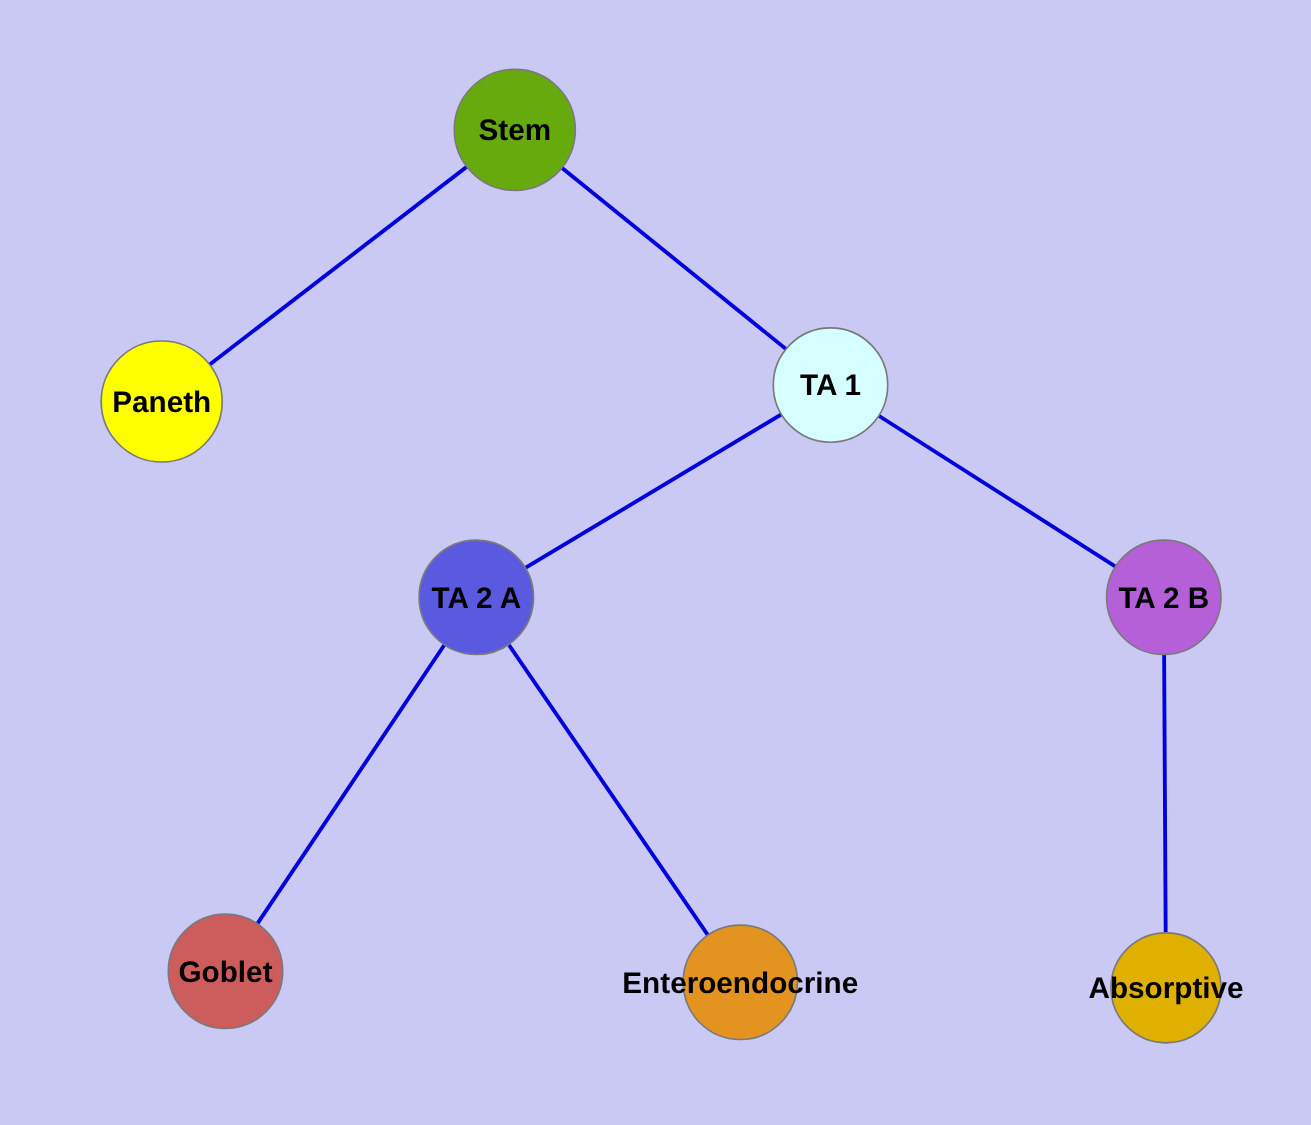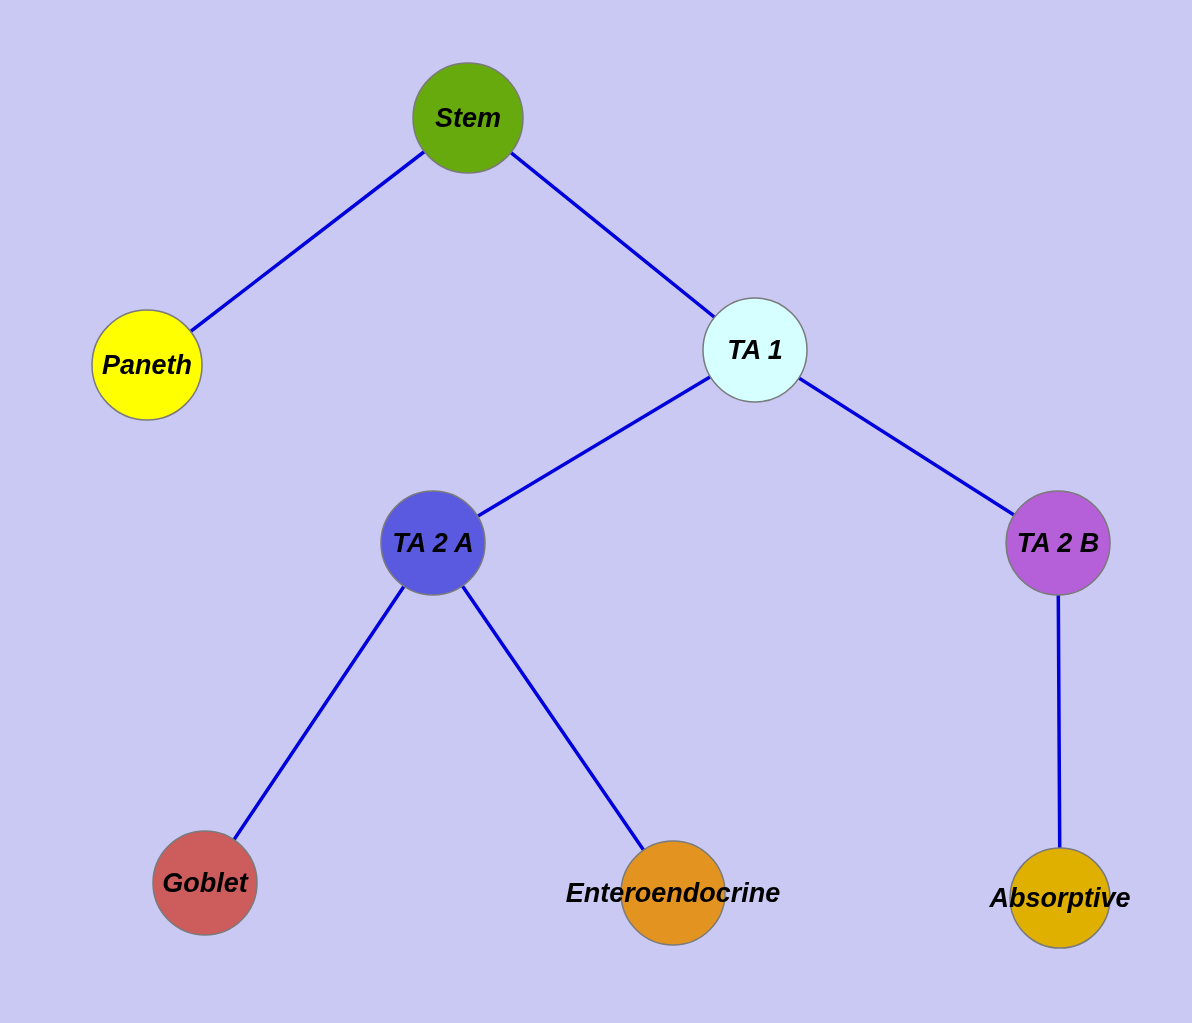--- a/index.html
+++ b/index.html
@@ -10,21 +10,20 @@
   body {
     width: 1192px;
     height: 1023px;
     overflow: hidden;
     font-family: "Liberation Sans", sans-serif;
   }
   #canvas {
     position: relative;
     width: 1192px;
     height: 1023px;
-    font-style: italic;
   }
   #graph {
     position: absolute;
     top: 0;
     left: 0;
     display: block;
   }
   .node-label {
     font-family: "Liberation Sans", sans-serif;
     font-weight: bold;

